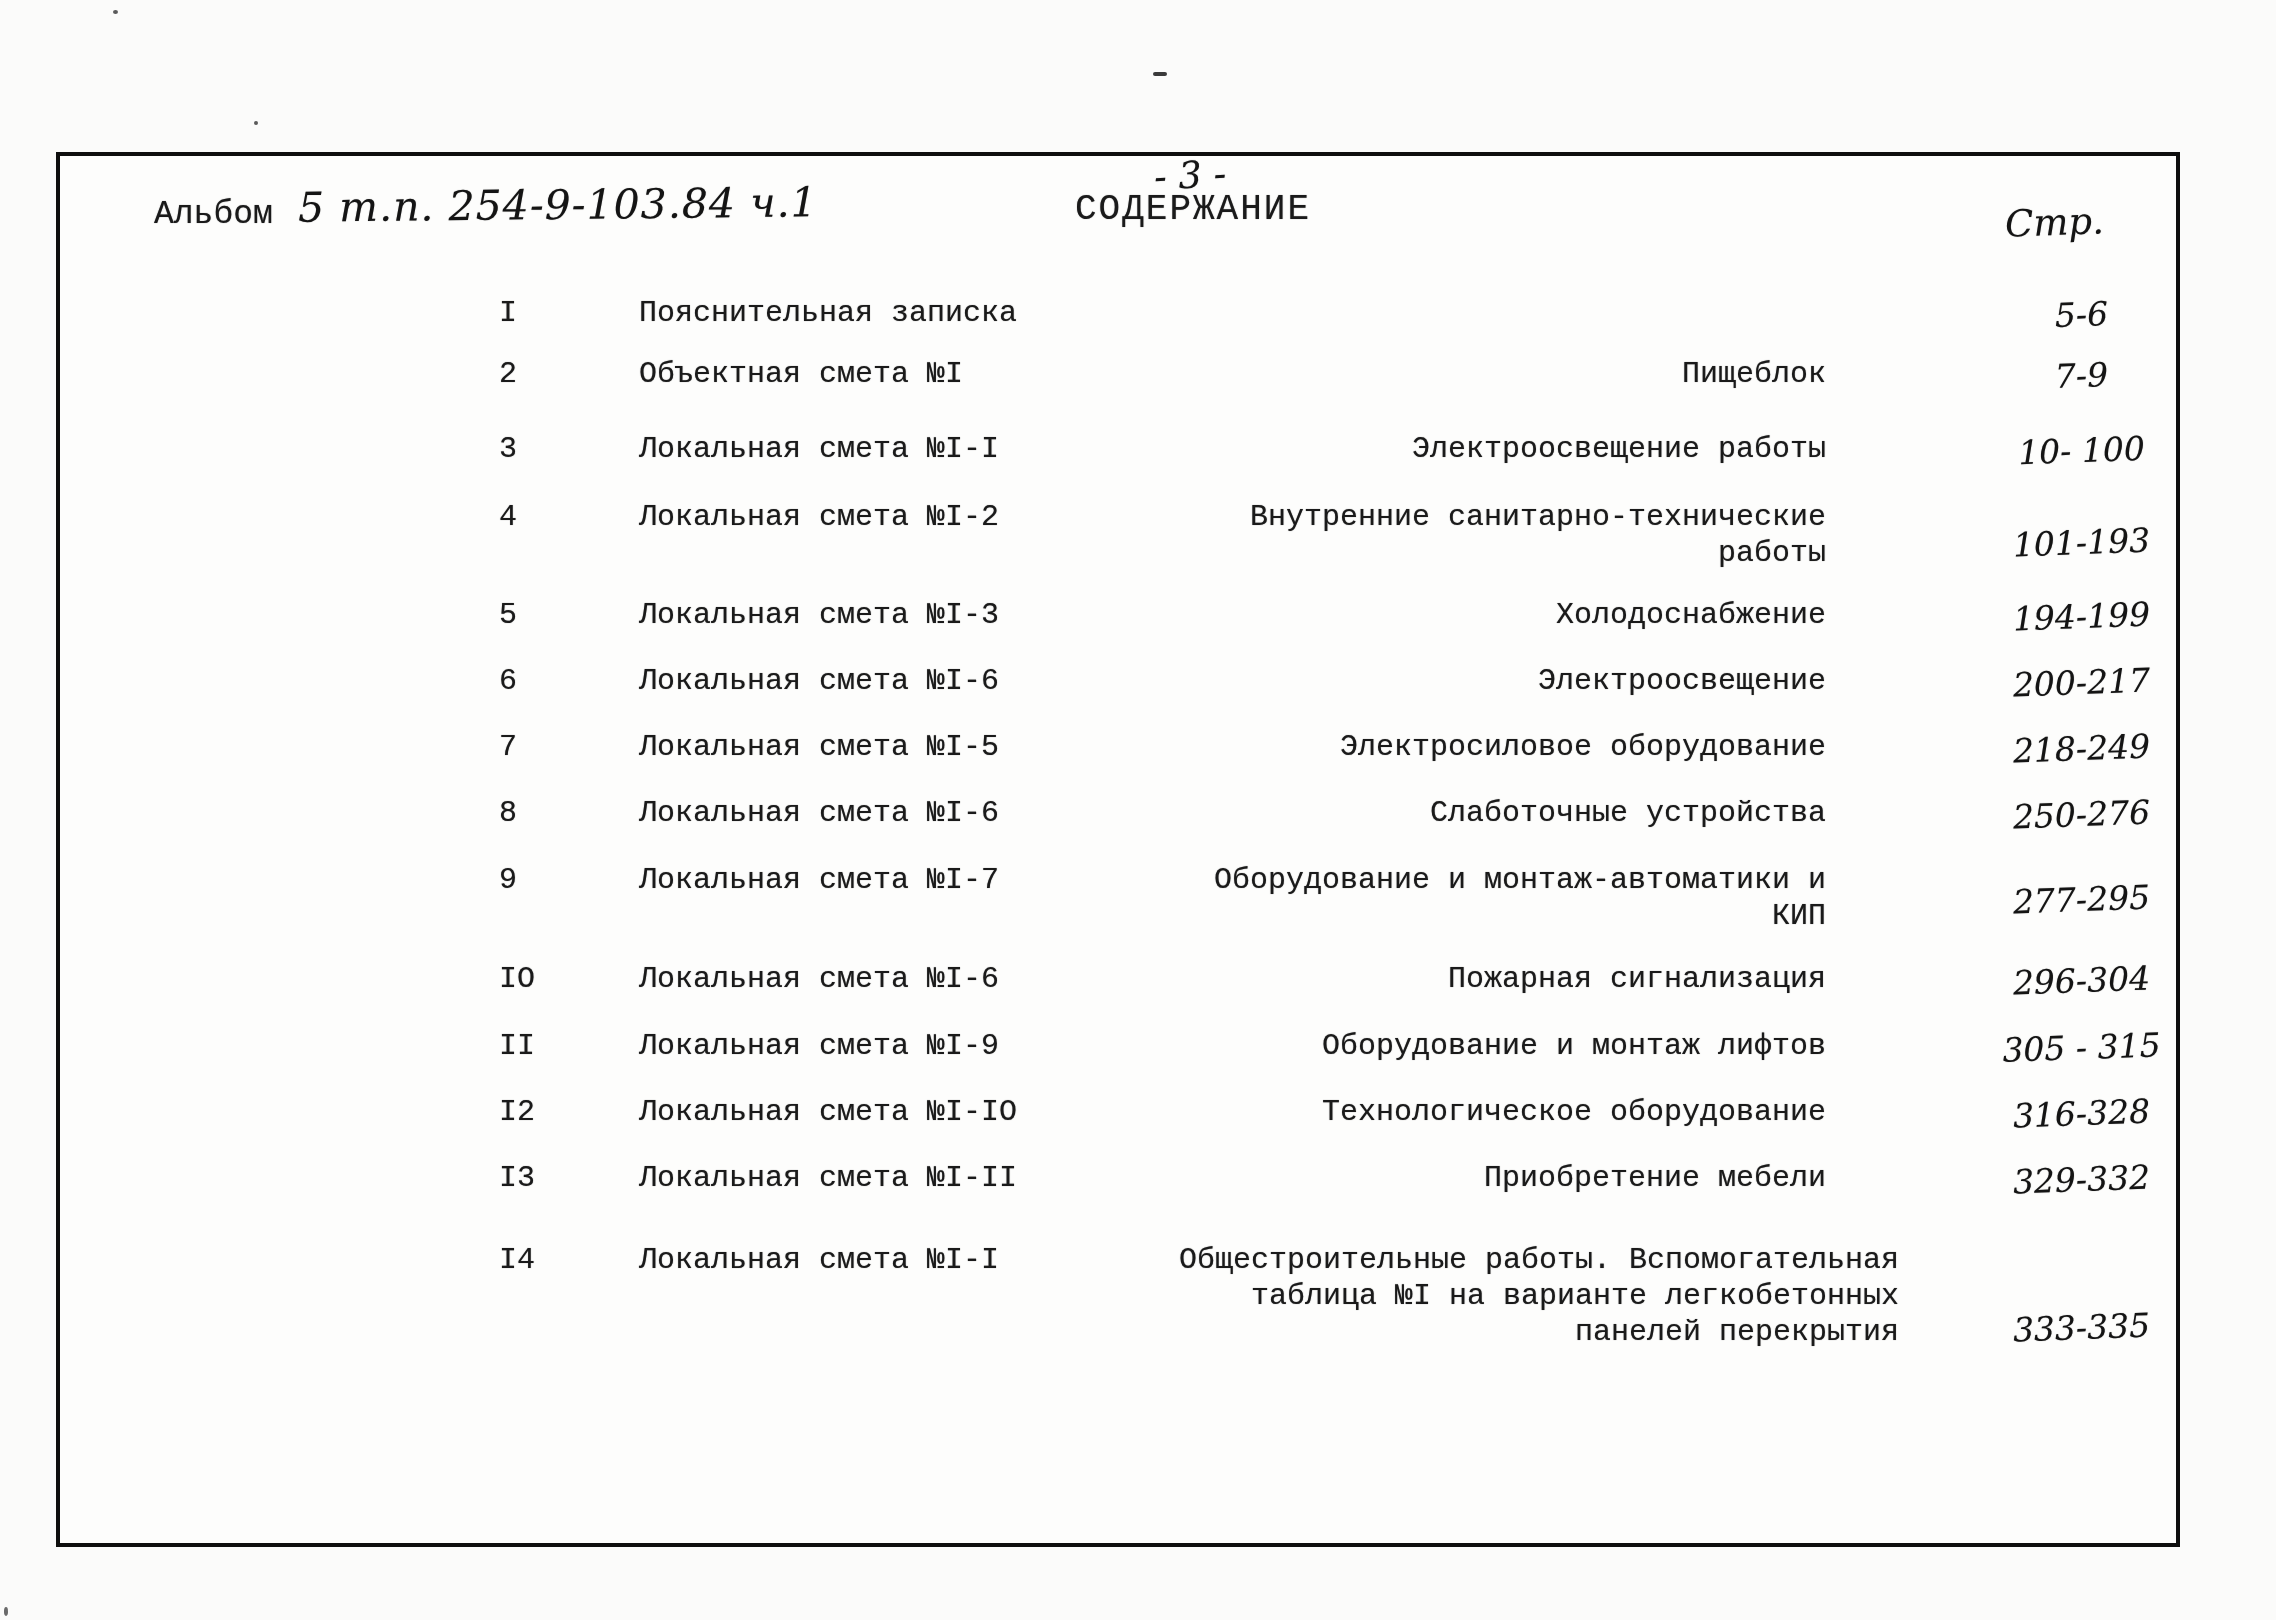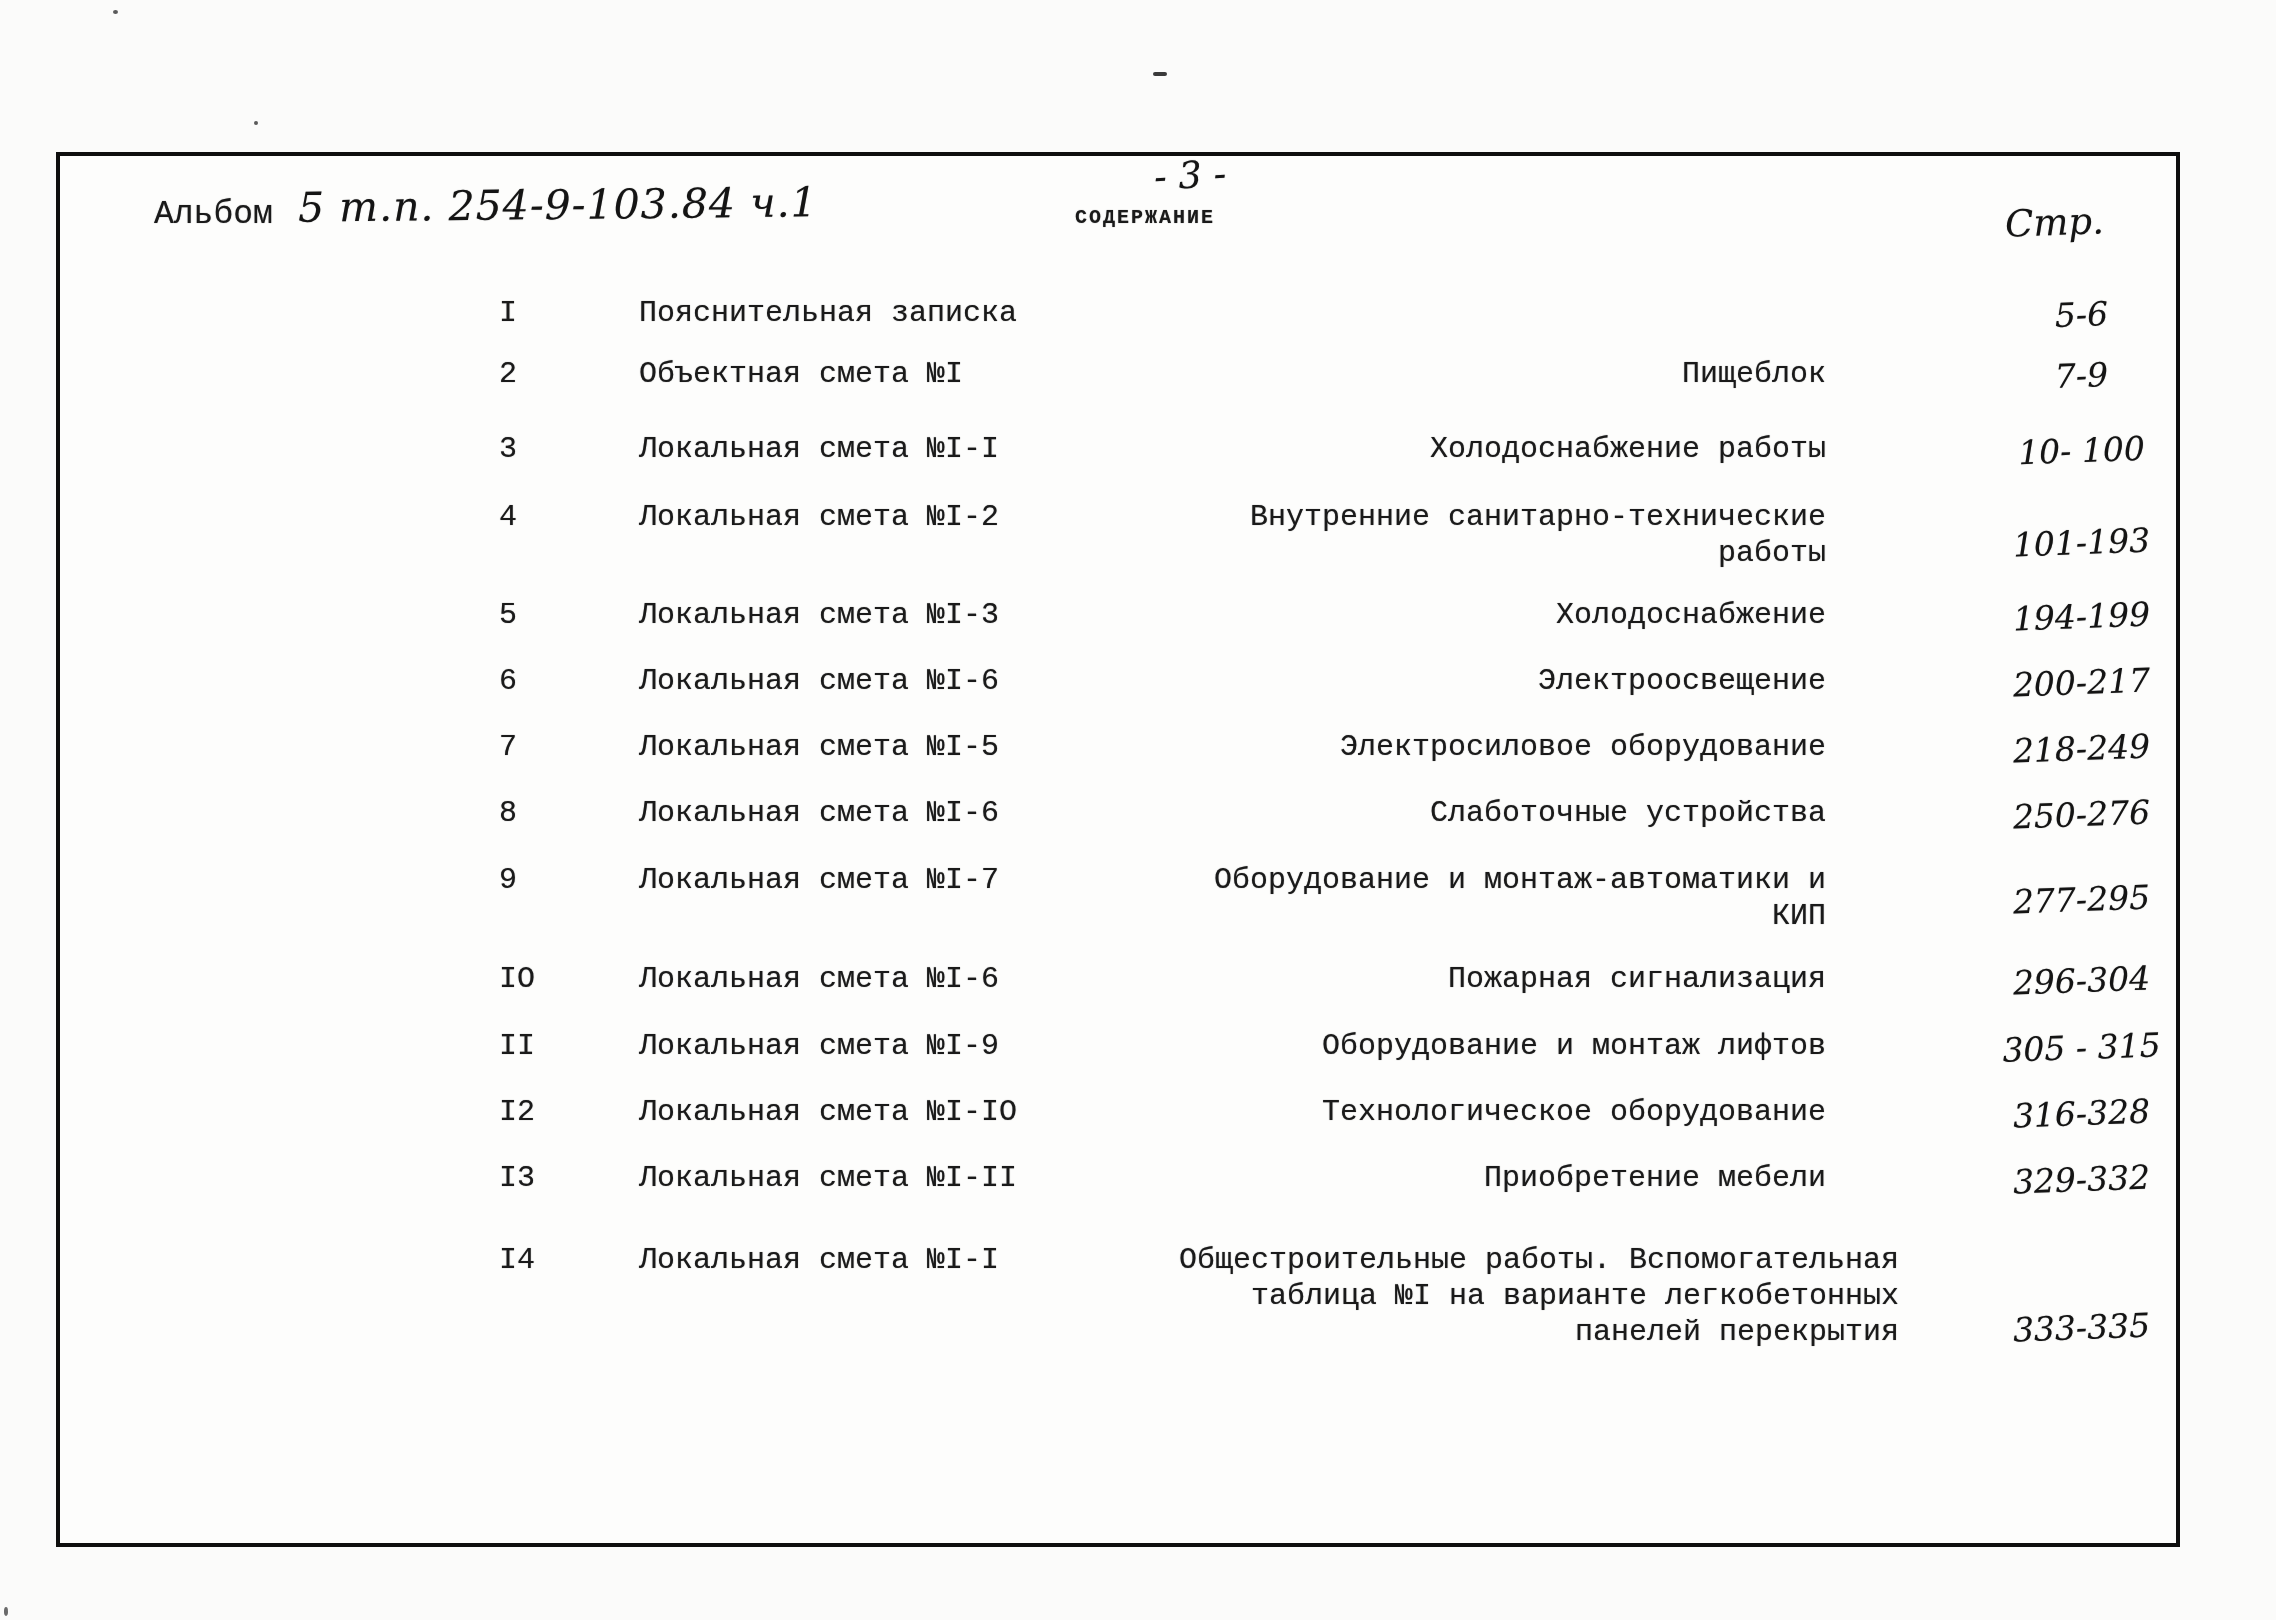--- a/index.html
+++ b/index.html
@@ -34,21 +34,21 @@
     font-family:"DejaVu Serif", serif;
     font-style:italic;
     color:#141414;
     text-shadow:0 0 1px rgba(0,0,0,.4);
     white-space:nowrap;
   }
 
   .album-label   { position:absolute; left:154px; top:197px; font-size:33px; }
   .album-number  { position:absolute; left:298px; top:181px; font-size:41px; transform:rotate(-.6deg); letter-spacing:1px; }
   .page-number   { position:absolute; left:1154px; top:154px; font-size:37px; transform:rotate(-3deg); }
-  .doc-title     { position:absolute; left:1075px; top:200px; font-size:20px; letter-spacing:2px; font-weight:bold; }
+  .doc-title     { position:absolute; left:1075px; top:192px; font-size:36px; letter-spacing:2px; font-weight:normal; }
   .pages-header  { position:absolute; left:2005px; top:201px; font-size:37px; transform:rotate(-2deg); }
 
   
   .row  { position:absolute; left:0; width:2276px; }
   .cell { position:absolute; top:0; }
   .cell-num   { left:499px; }
   .cell-name  { left:607px;margin-left:32px; }
   .cell-desc  { left:1143px; width:683px; white-space:normal;text-align:right; }
   .cell-pages { left:1972px; width:219px; text-align:center; font-size:33px; transform:rotate(-2deg); }
 
@@ -98,21 +98,21 @@
   <div class="row r2">
     <span class="cell cell-num typed">2</span>
     <span class="cell cell-name typed">Объектная смета №I</span>
     <span class="cell cell-desc typed">Пищеблок</span>
     <span class="cell cell-pages hand">7-9</span>
   </div>
 
   <div class="row r3">
     <span class="cell cell-num typed">3</span>
     <span class="cell cell-name typed">Локальная смета №I-I</span>
-    <span class="cell cell-desc typed">Холодоснабжение работы</span>
+    <span class="cell cell-desc typed">Электроосвещение работы</span>
     <span class="cell cell-pages hand">10- 100</span>
   </div>
 
   <div class="row r4 pages-mid">
     <span class="cell cell-num typed">4</span>
     <span class="cell cell-name typed">Локальная смета №I-2</span>
     <span class="cell cell-desc typed">Внутренние санитарно-технические работы</span>
     <span class="cell cell-pages hand">101-193</span>
   </div>
 

